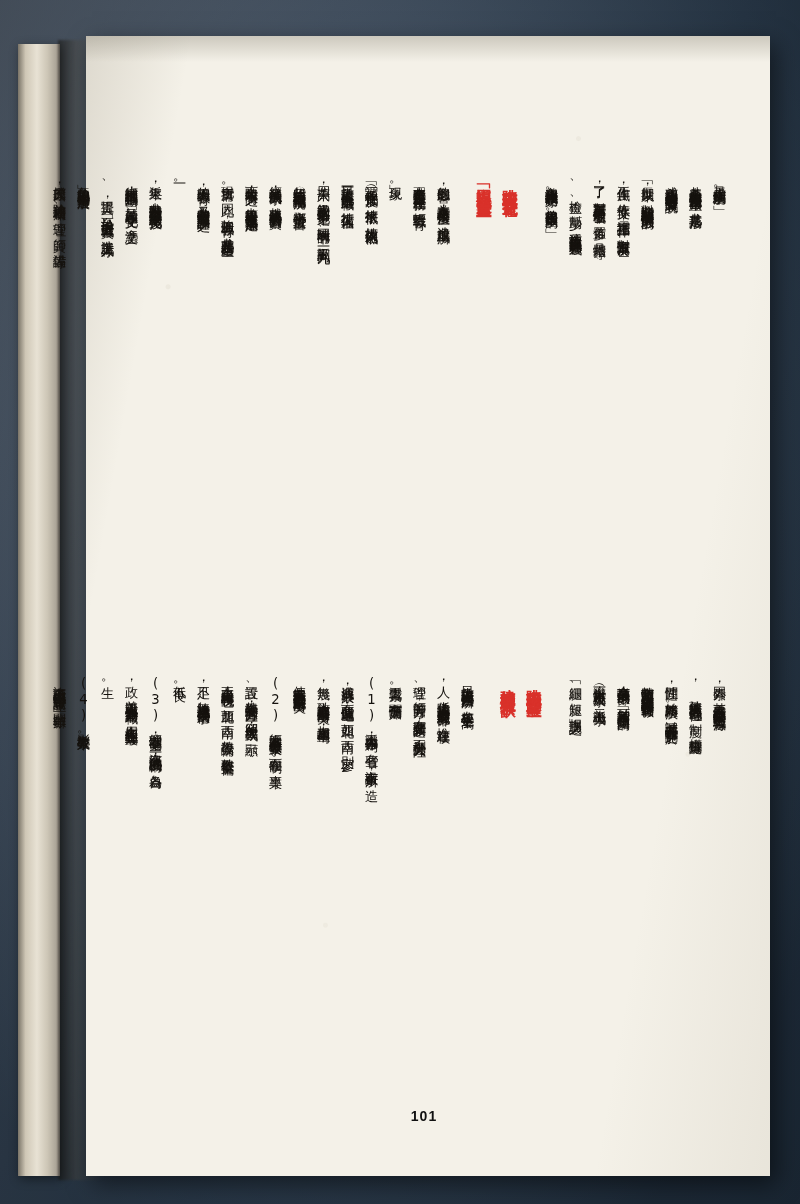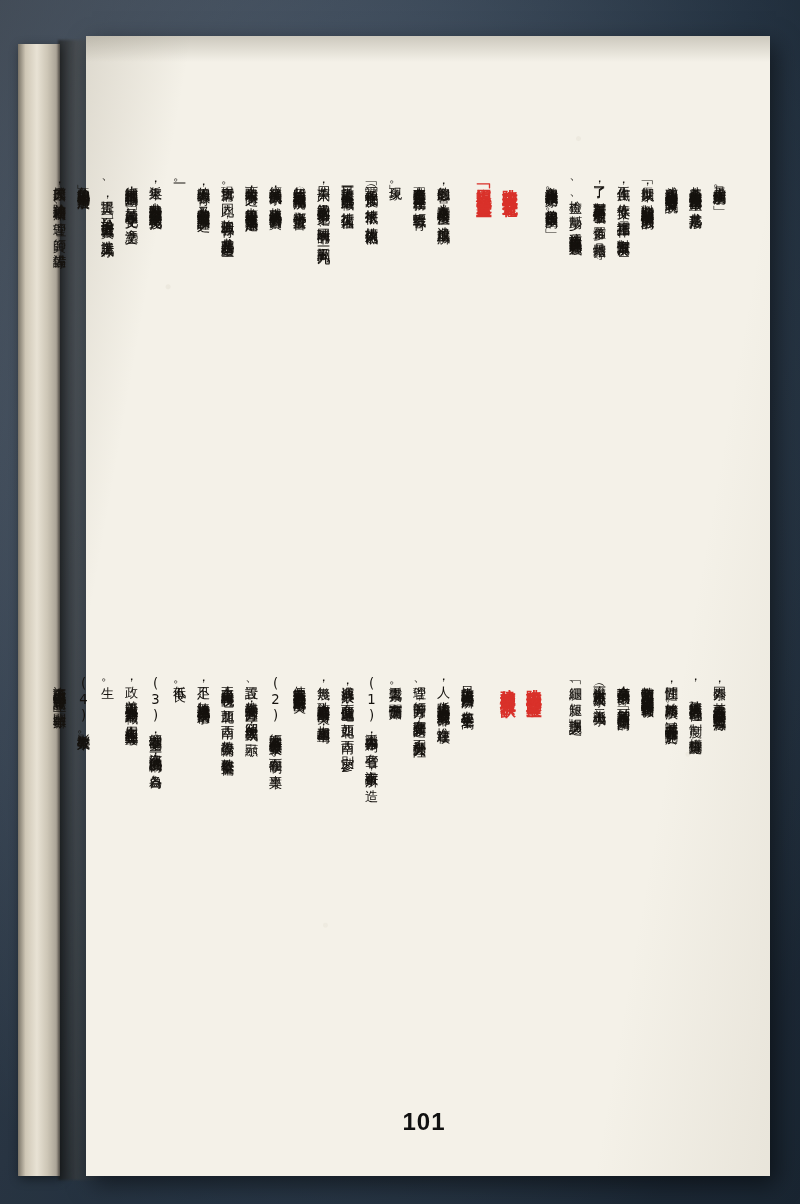--- a/index.html
+++ b/index.html
@@ -121,21 +121,21 @@
   }
   .spacer-col { flex: 0 0 16px; width: 16px; }
 
   
   #folio {
     position: absolute;
     left: 0; right: 8px;
     top: 1072px;
     text-align: center;
     font-family: "Liberation Sans", sans-serif;
-    font-size: 24px;
+    font-size: 14px;
     font-weight: bold;
     color: #111;
     letter-spacing: 1px;
   }
 
   
   #speckle {
     position: absolute;
     inset: 0;
     background:

